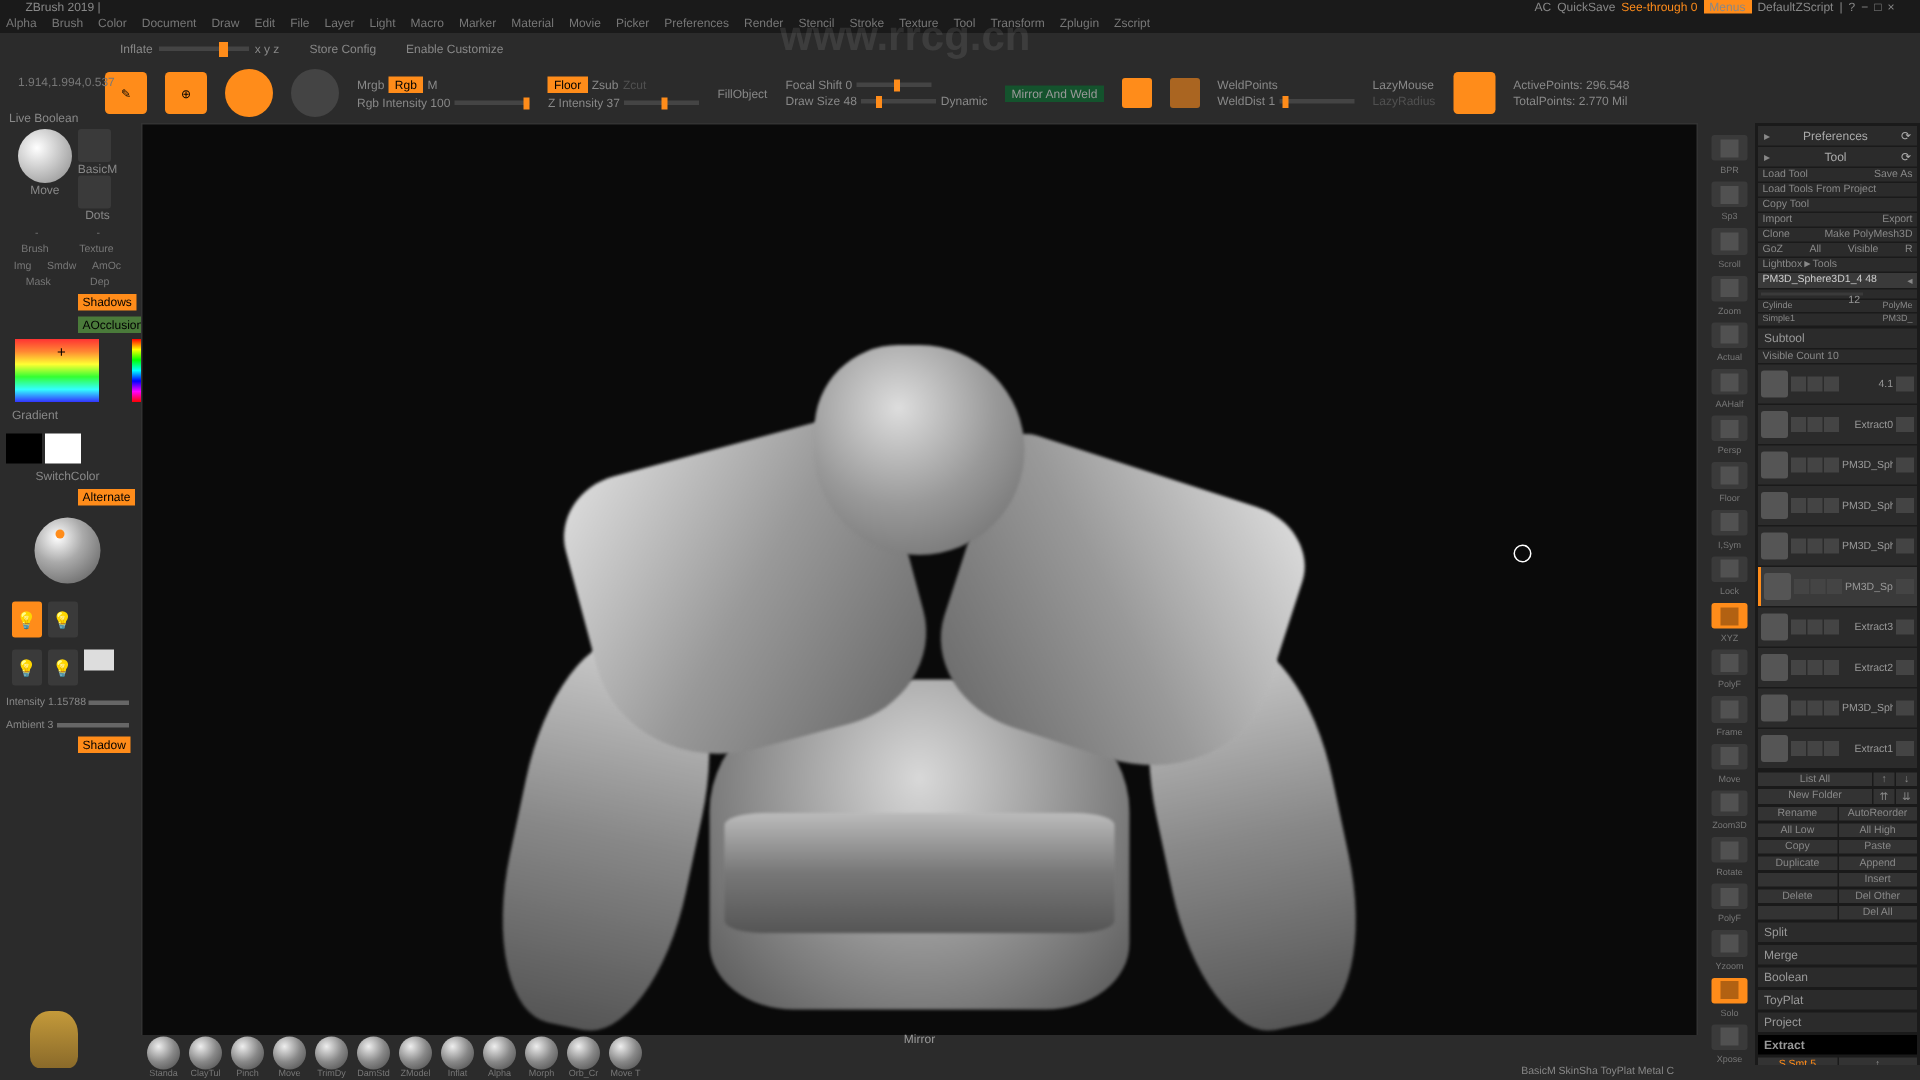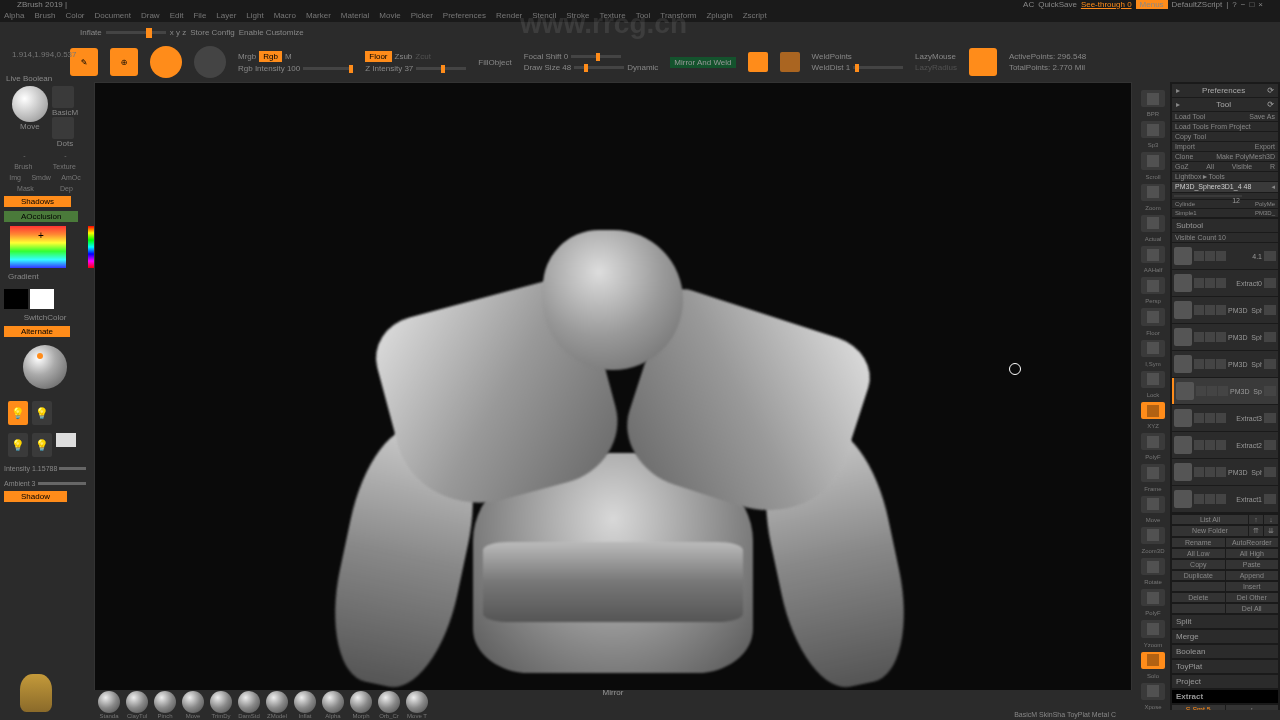--- a/index.html
+++ b/index.html
@@ -4,21 +4,21 @@
 <style>
 * { margin:0; padding:0; box-sizing:border-box; font-family:Arial,sans-serif; user-select:none; }
 body { background:#2b2b2b; color:#999; font-size:9px; width:1280px; height:720px; overflow:hidden; position:relative; }
 .topbar { height:8px; background:#1a1a1a; display:flex; align-items:center; padding:0 17px; justify-content:space-between; }
 .topbar .title { color:#888; font-size:8px; }
 .topbar .right { display:flex; gap:4px; align-items:center; }
 .topbar .right span { color:#888; font-size:8px; }
 .topbar .menus-btn { background:#ff8c1a; color:#000; padding:0 4px; font-size:8px; }
 .menubar { height:14px; background:#1a1a1a; display:flex; align-items:center; padding:0 4px; gap:10px; }
 .menubar span { color:#777; font-size:8px; cursor:pointer; }
-.toolbar1 { height:20px; background:#2b2b2b; display:flex; align-items:center; padding:0 80px; gap:4px; }
+.toolbar1 { height:20px; background:#2b2b2b; display:flex; align-items:center; padding:0 80px; gap:20px; }
 .toolbar1 .slider-group { display:flex; align-items:center; gap:4px; }
 .toolbar1 .slabel { color:#888; font-size:8px; }
 .orange { color:#ff8c1a; }
 .slider-track { width:60px; height:3px; background:#444; position:relative; }
 .slider-thumb { width:6px; height:10px; background:#ff8c1a; position:absolute; top:-3px; }
 .coords { position:absolute; left:12px; top:50px; color:#777; font-size:8px; }
 .toolbar2 { height:40px; background:#2b2b2b; display:flex; align-items:center; padding-left:70px; gap:12px; }
 .sq-btn { width:28px; height:28px; background:#ff8c1a; border-radius:3px; display:flex; align-items:center; justify-content:center; font-size:8px; color:#000; }
 .round-btn { width:32px; height:32px; border-radius:50%; background:#444; }
 .round-btn.orange-bg { background:#ff8c1a; }
@@ -28,21 +28,21 @@
 .mini-btn { background:#3a3a3a; padding:1px 4px; font-size:8px; color:#999; }
 .mini-btn.on { background:#ff8c1a; color:#000; }
 .mini-slider { width:50px; height:3px; background:#444; position:relative; }
 .mini-thumb { width:4px; height:8px; background:#ff8c1a; position:absolute; top:-2px; }
 .main { display:flex; height:628px; }
 .left-panel { width:90px; background:#2b2b2b; padding:4px; display:flex; flex-direction:column; gap:4px; }
 .brush-icon { width:36px; height:36px; border-radius:50%; background:radial-gradient(circle at 35% 35%, #fff, #888); margin:0 auto; }
 .brush-label { text-align:center; font-size:8px; color:#888; }
 .small-sq { width:26px; height:26px; background:#3a3a3a; border-radius:2px; }
 .lab-row { display:flex; justify-content:space-around; font-size:7px; color:#777; }
-.tag { background:#ff8c1a; color:#000; padding:1px 17px; font-size:8px; width:fit-content; }
+.tag { background:#ff8c1a; color:#000; padding:1px 3px; font-size:8px; width:fit-content;margin-left:48px; }
 .tag.green { background:#4a7a3a; }
 .color-picker { width:56px; height:42px; background:linear-gradient(to bottom, #ff3333, #ff8833, #ffff33, #33ff33, #33ffff, #3333ff); margin-left:2px; position:relative; }
 .cp-cross { position:absolute; left:28px; top:4px; color:#000; font-size:10px; }
 .hue-strip { width:8px; height:42px; background:linear-gradient(to bottom,#f00,#ff0,#0f0,#0ff,#00f,#f0f,#f00); position:absolute; right:-10px; top:0; }
 .swatch-row { display:flex; gap:2px; margin-top:4px; }
 .swatch { width:24px; height:20px; }
 .swatch.black { background:#000; }
 .swatch.white { background:#fff; }
 .material-ball { width:44px; height:44px; border-radius:50%; background:radial-gradient(circle at 35% 30%, #fff, #aaa 40%, #555); margin:4px auto; position:relative; }
 .material-ball::after { content:''; position:absolute; top:8px; left:14px; width:6px; height:6px; background:#ff8c1a; border-radius:50%; }
@@ -91,21 +91,21 @@
 .watermark { position:absolute; color:rgba(200,200,200,0.12); font-size:28px; font-weight:bold; pointer-events:none; }
 </style>
 </head>
 <body>
 
 <div class="topbar">
   <span class="title">ZBrush 2019 |</span>
   <div class="right">
     <span>AC</span>
     <span>QuickSave</span>
-    <span style="color:#ff8c1a;text-decoration:underline;">See-through  0</span>
+    <span style="color:#ff8c1a;">See-through  0</span>
     <span class="menus-btn">Menus</span>
     <span>DefaultZScript</span>
     <span>|</span>
     <span>?</span>
     <span>−</span>
     <span>□</span>
     <span>×</span>
   </div>
 </div>
 

